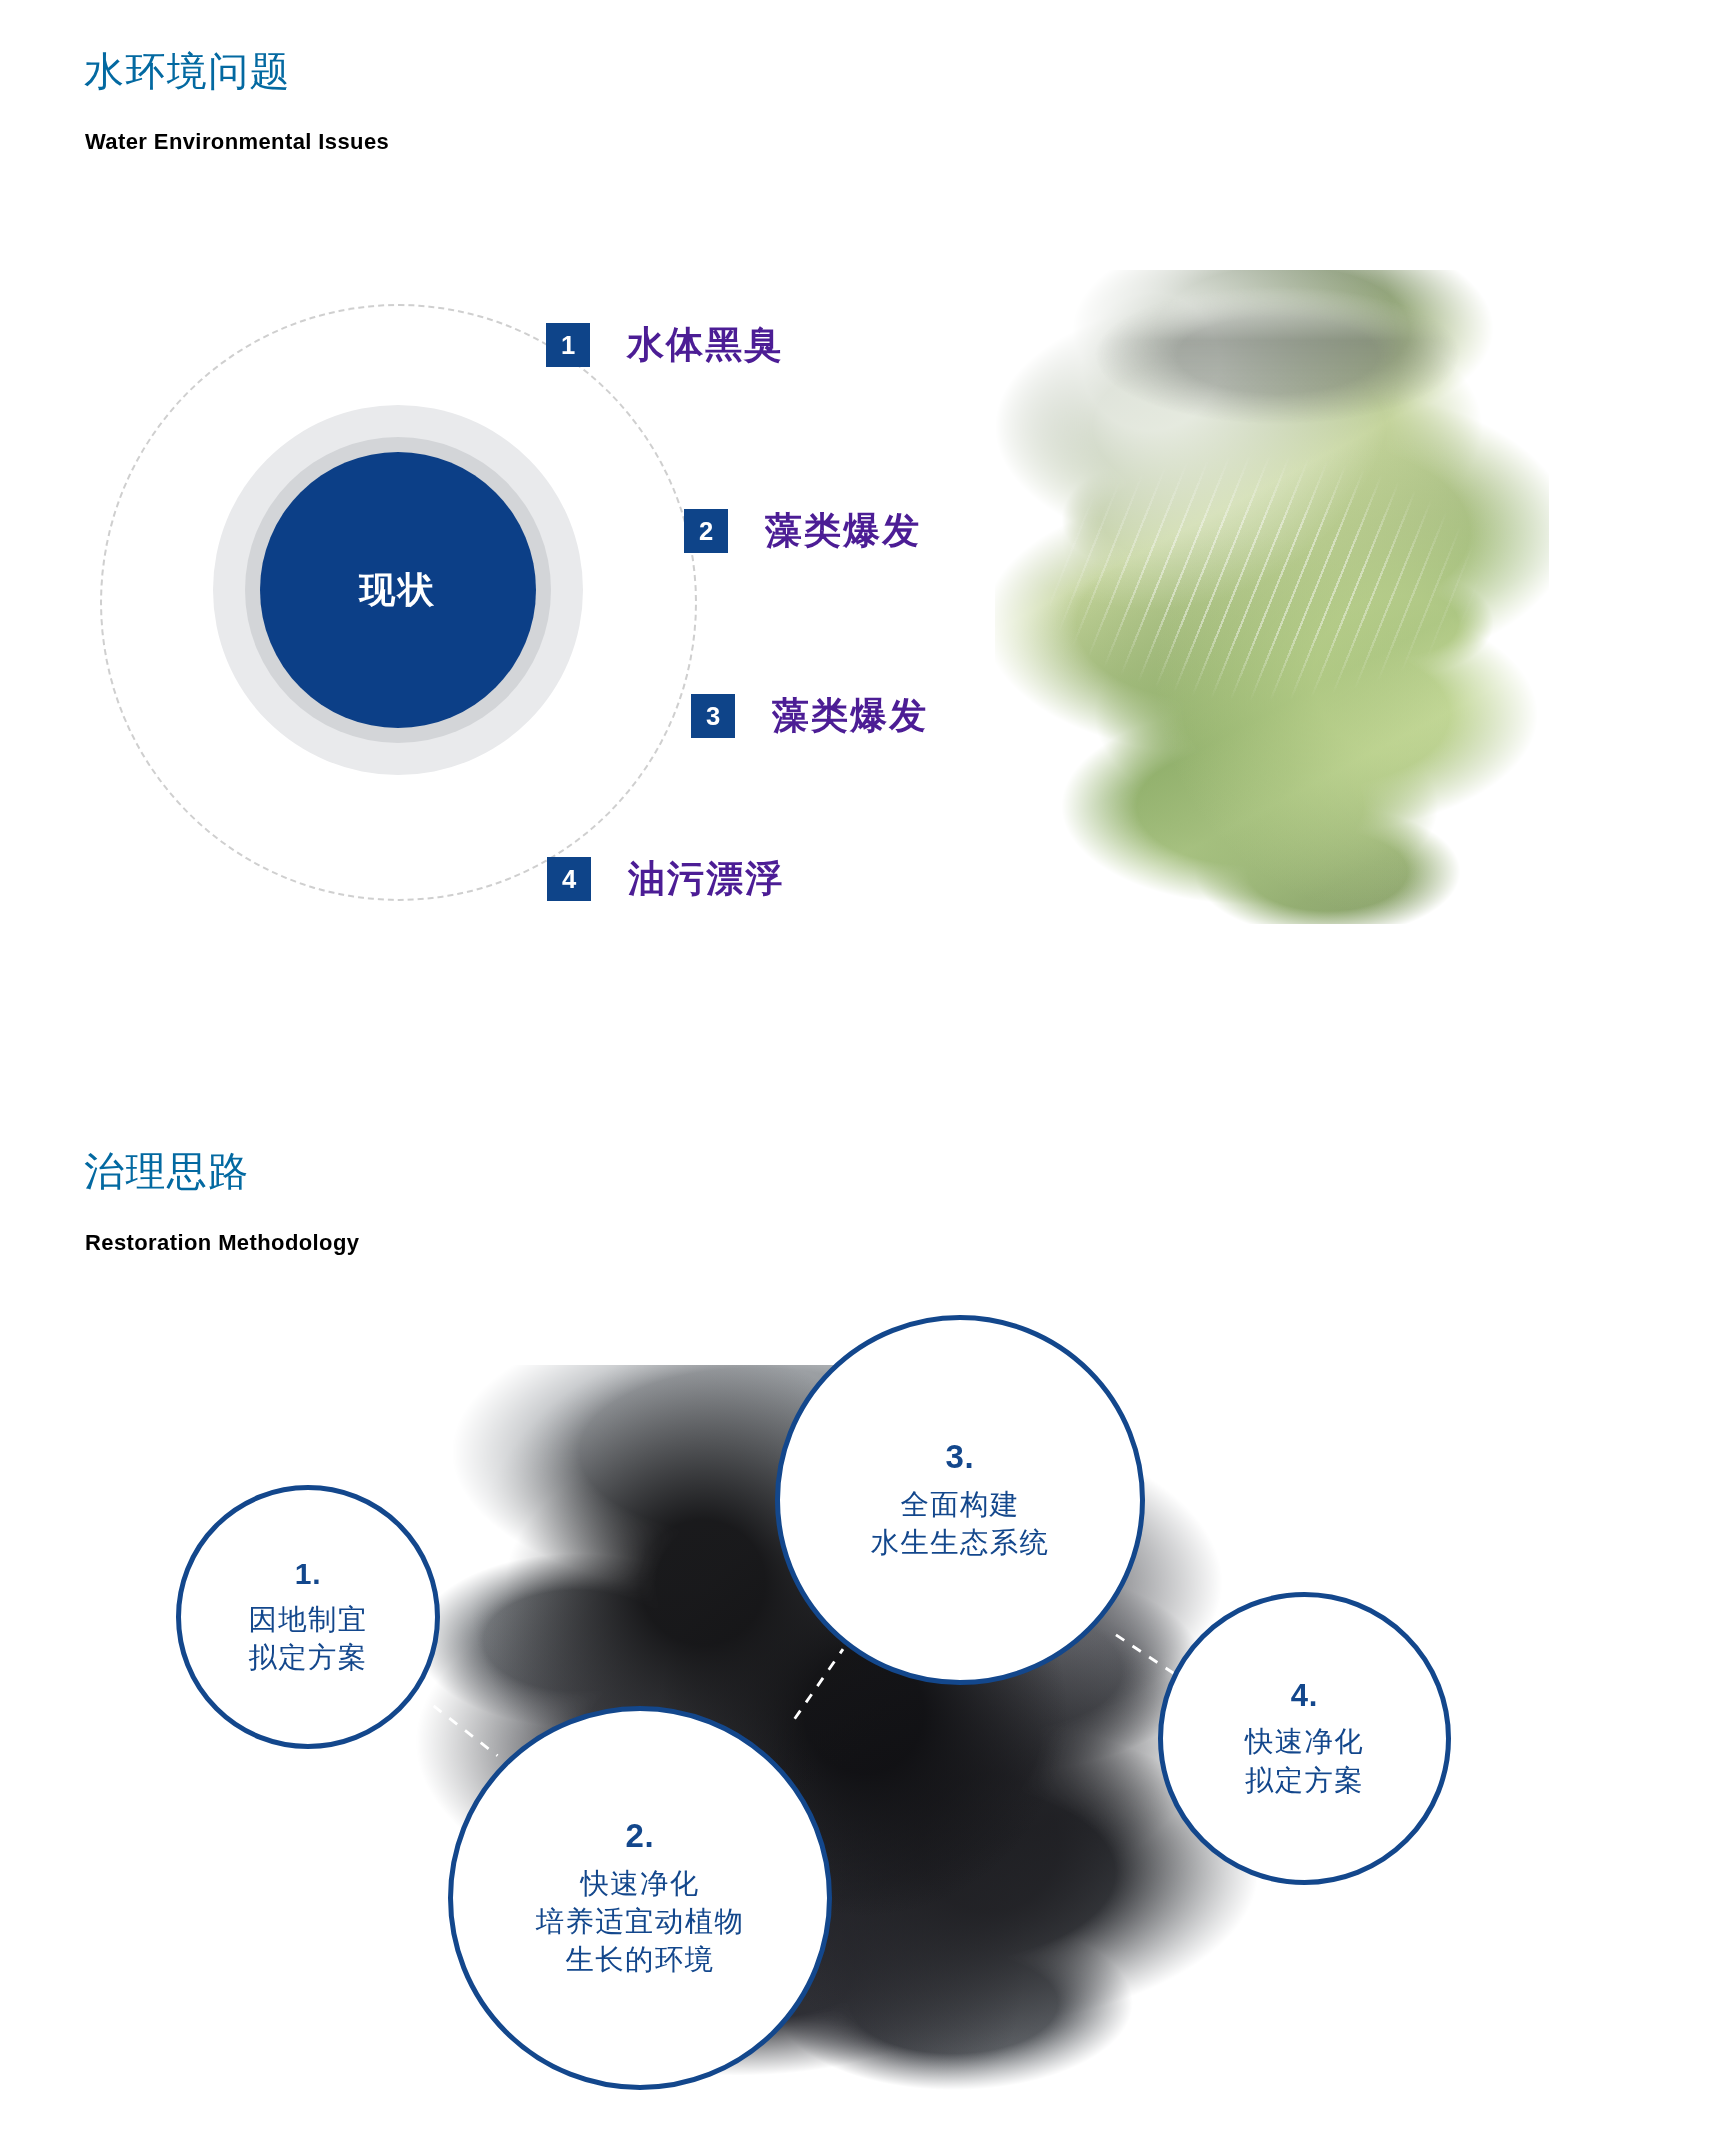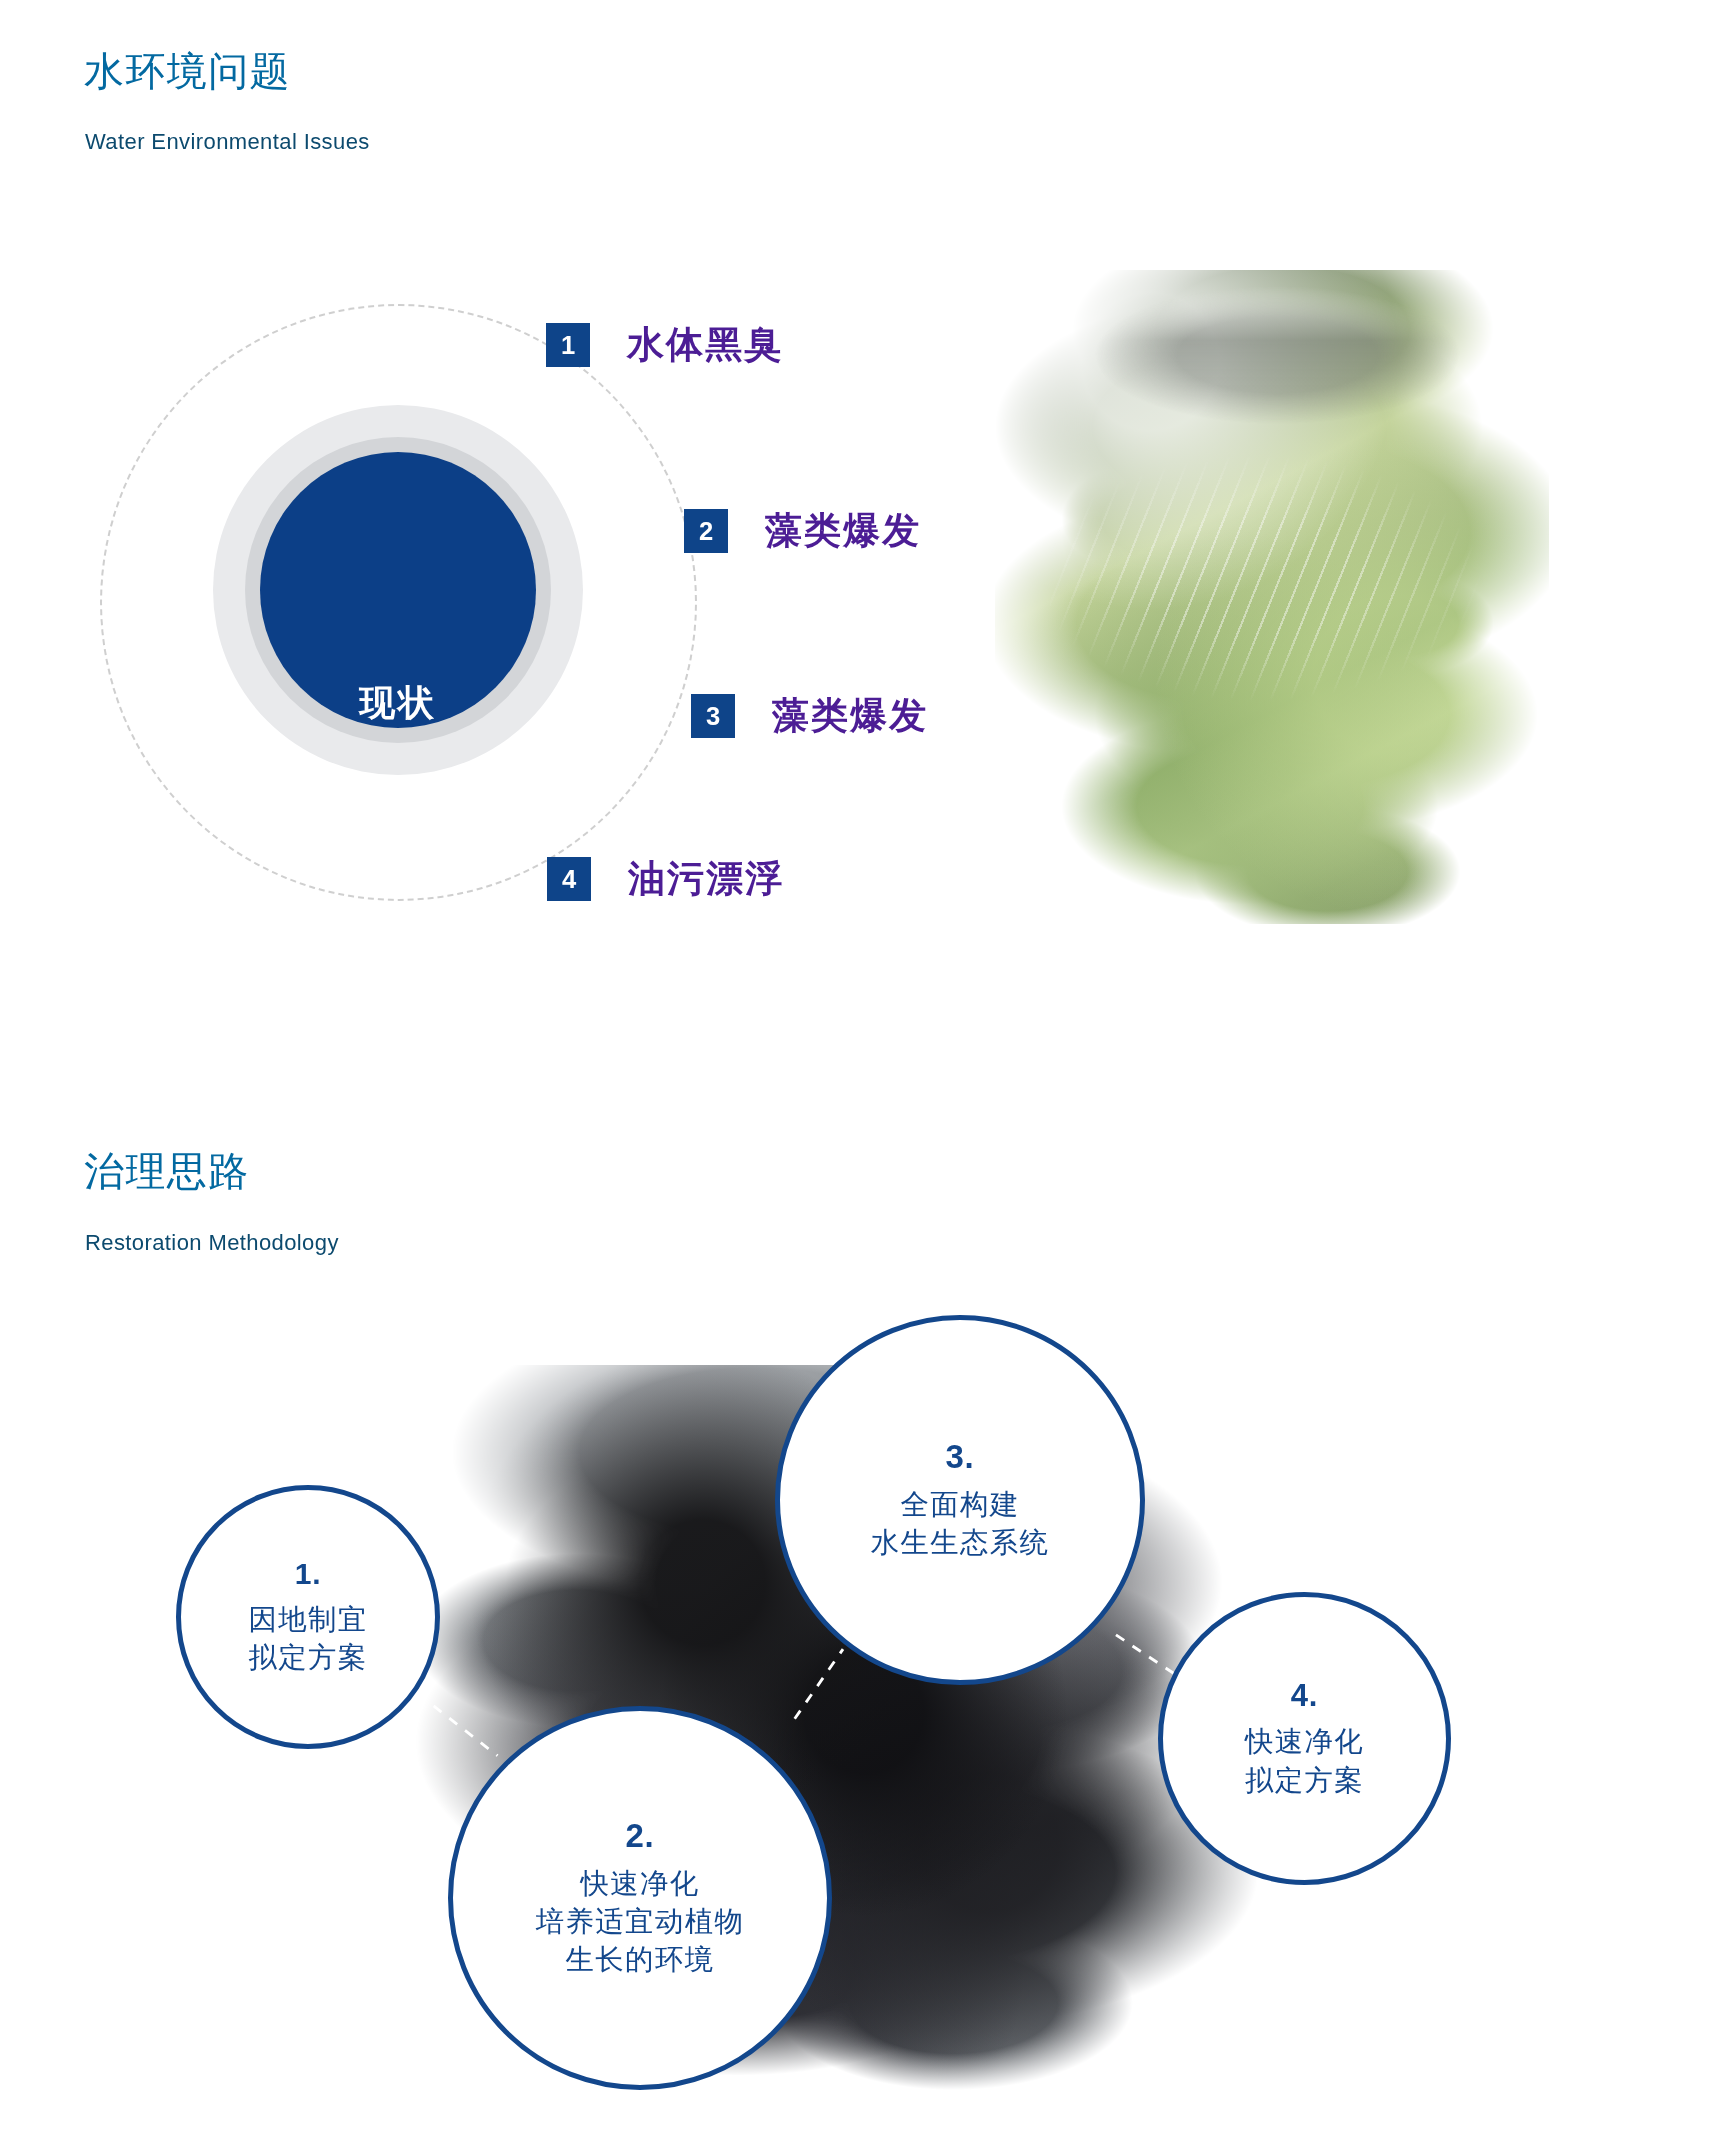--- a/index.html
+++ b/index.html
@@ -26,22 +26,22 @@
     position: absolute;
     font-size: 40px;
     font-weight: normal;
     color: #0369a1;
     letter-spacing: 1.4px;
     white-space: nowrap;
   }
   .sec-sub {
     position: absolute;
     font-size: 22px;
-    font-weight: 400;
-    color: #0c4a6e;
+    font-weight: 700;
+    color: #000000;
     letter-spacing: 0.4px;
     white-space: nowrap;
   }
 
   
   #sec1-title { left: 84px; top: 44px; }
   #sec1-sub   { left: 85px; top: 129px; }
 
   #dashed-ring {
     position: absolute;
@@ -76,21 +76,21 @@
   }
   #ring-inner {
     position: absolute;
     left: 260px;
     top: 452px;
     width: 276px;
     height: 276px;
     border-radius: 50%;
     background: #0c3f87;
     display: flex;
-    align-items: flex-end;
+    align-items: center;
     justify-content: center;
   }
   #ring-inner-label {
     color: #ffffff;
     font-size: 36px;
     font-weight: bold;
     letter-spacing: 2.8px;
   }
 
   .issue-item {

